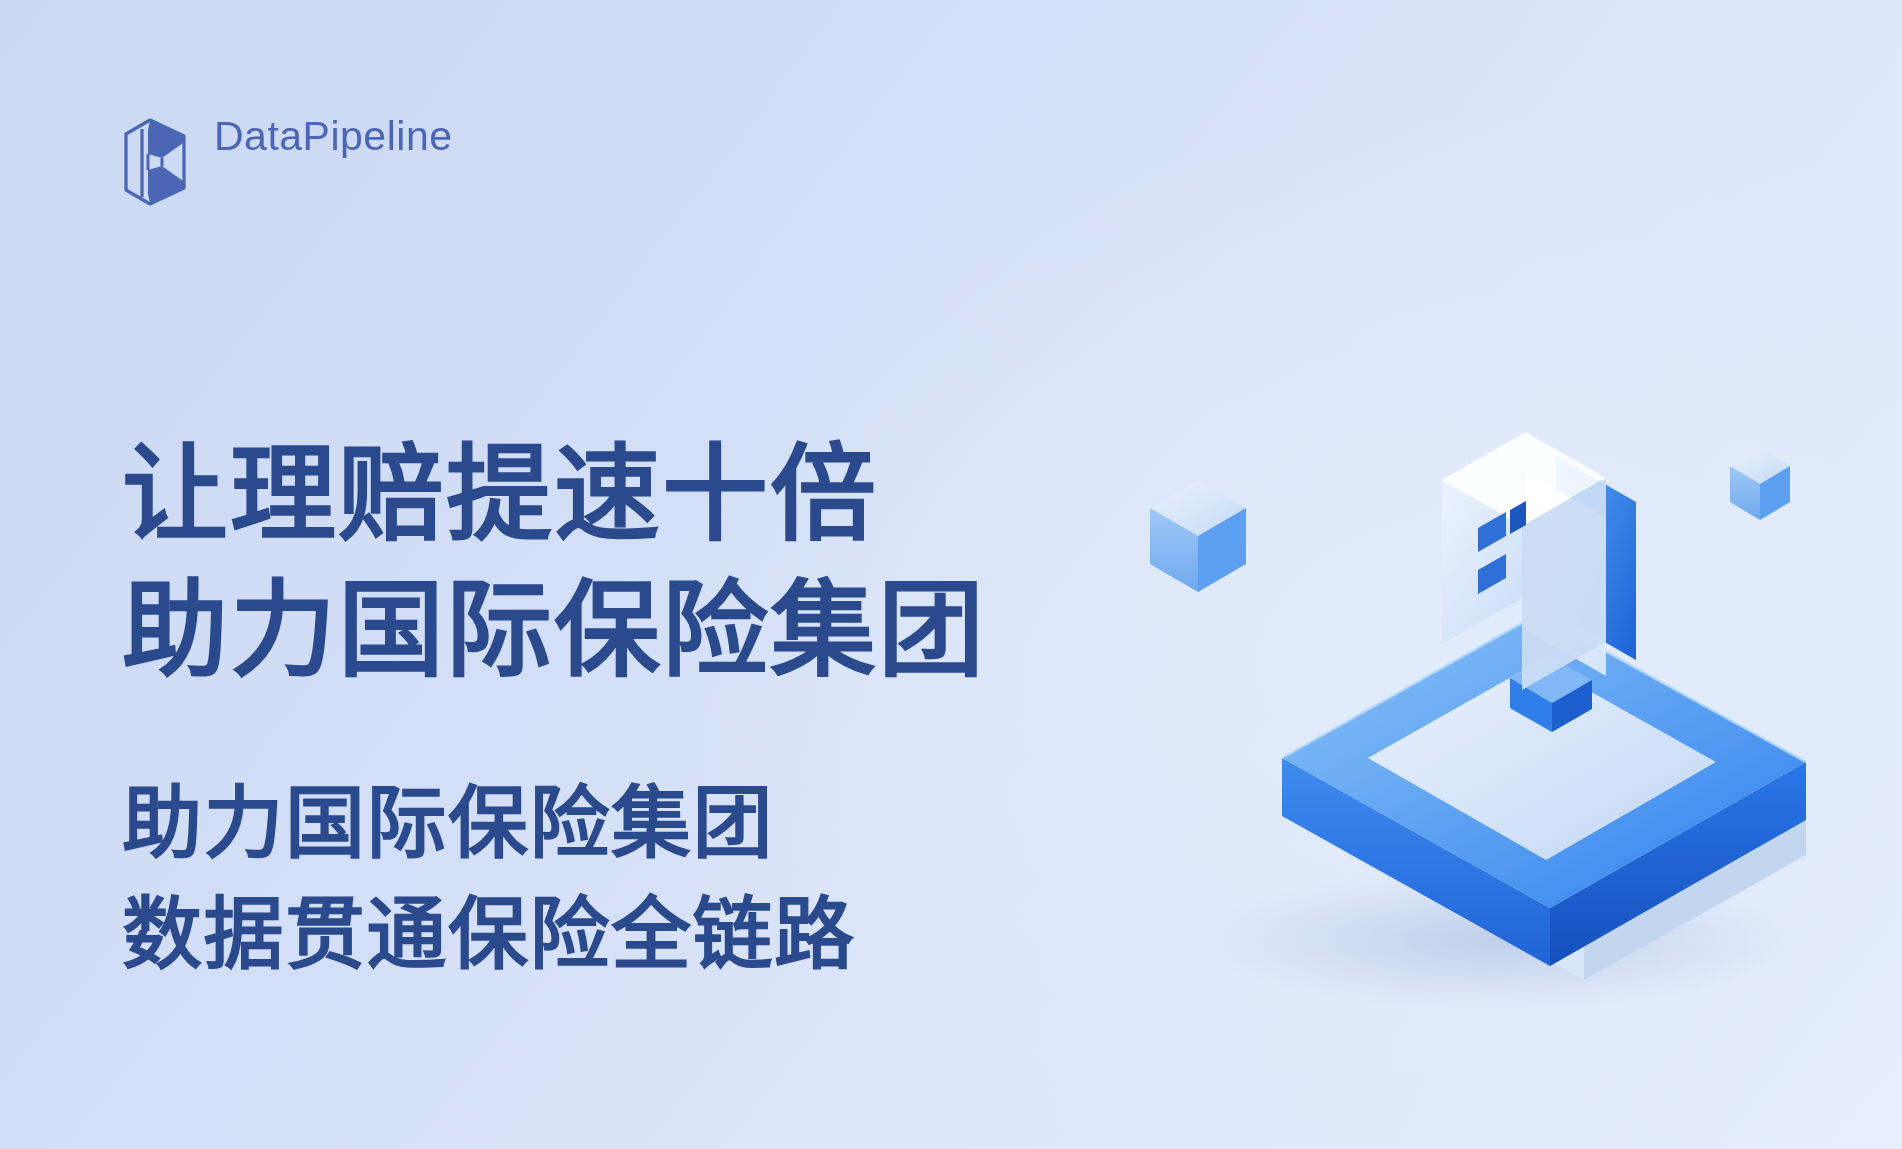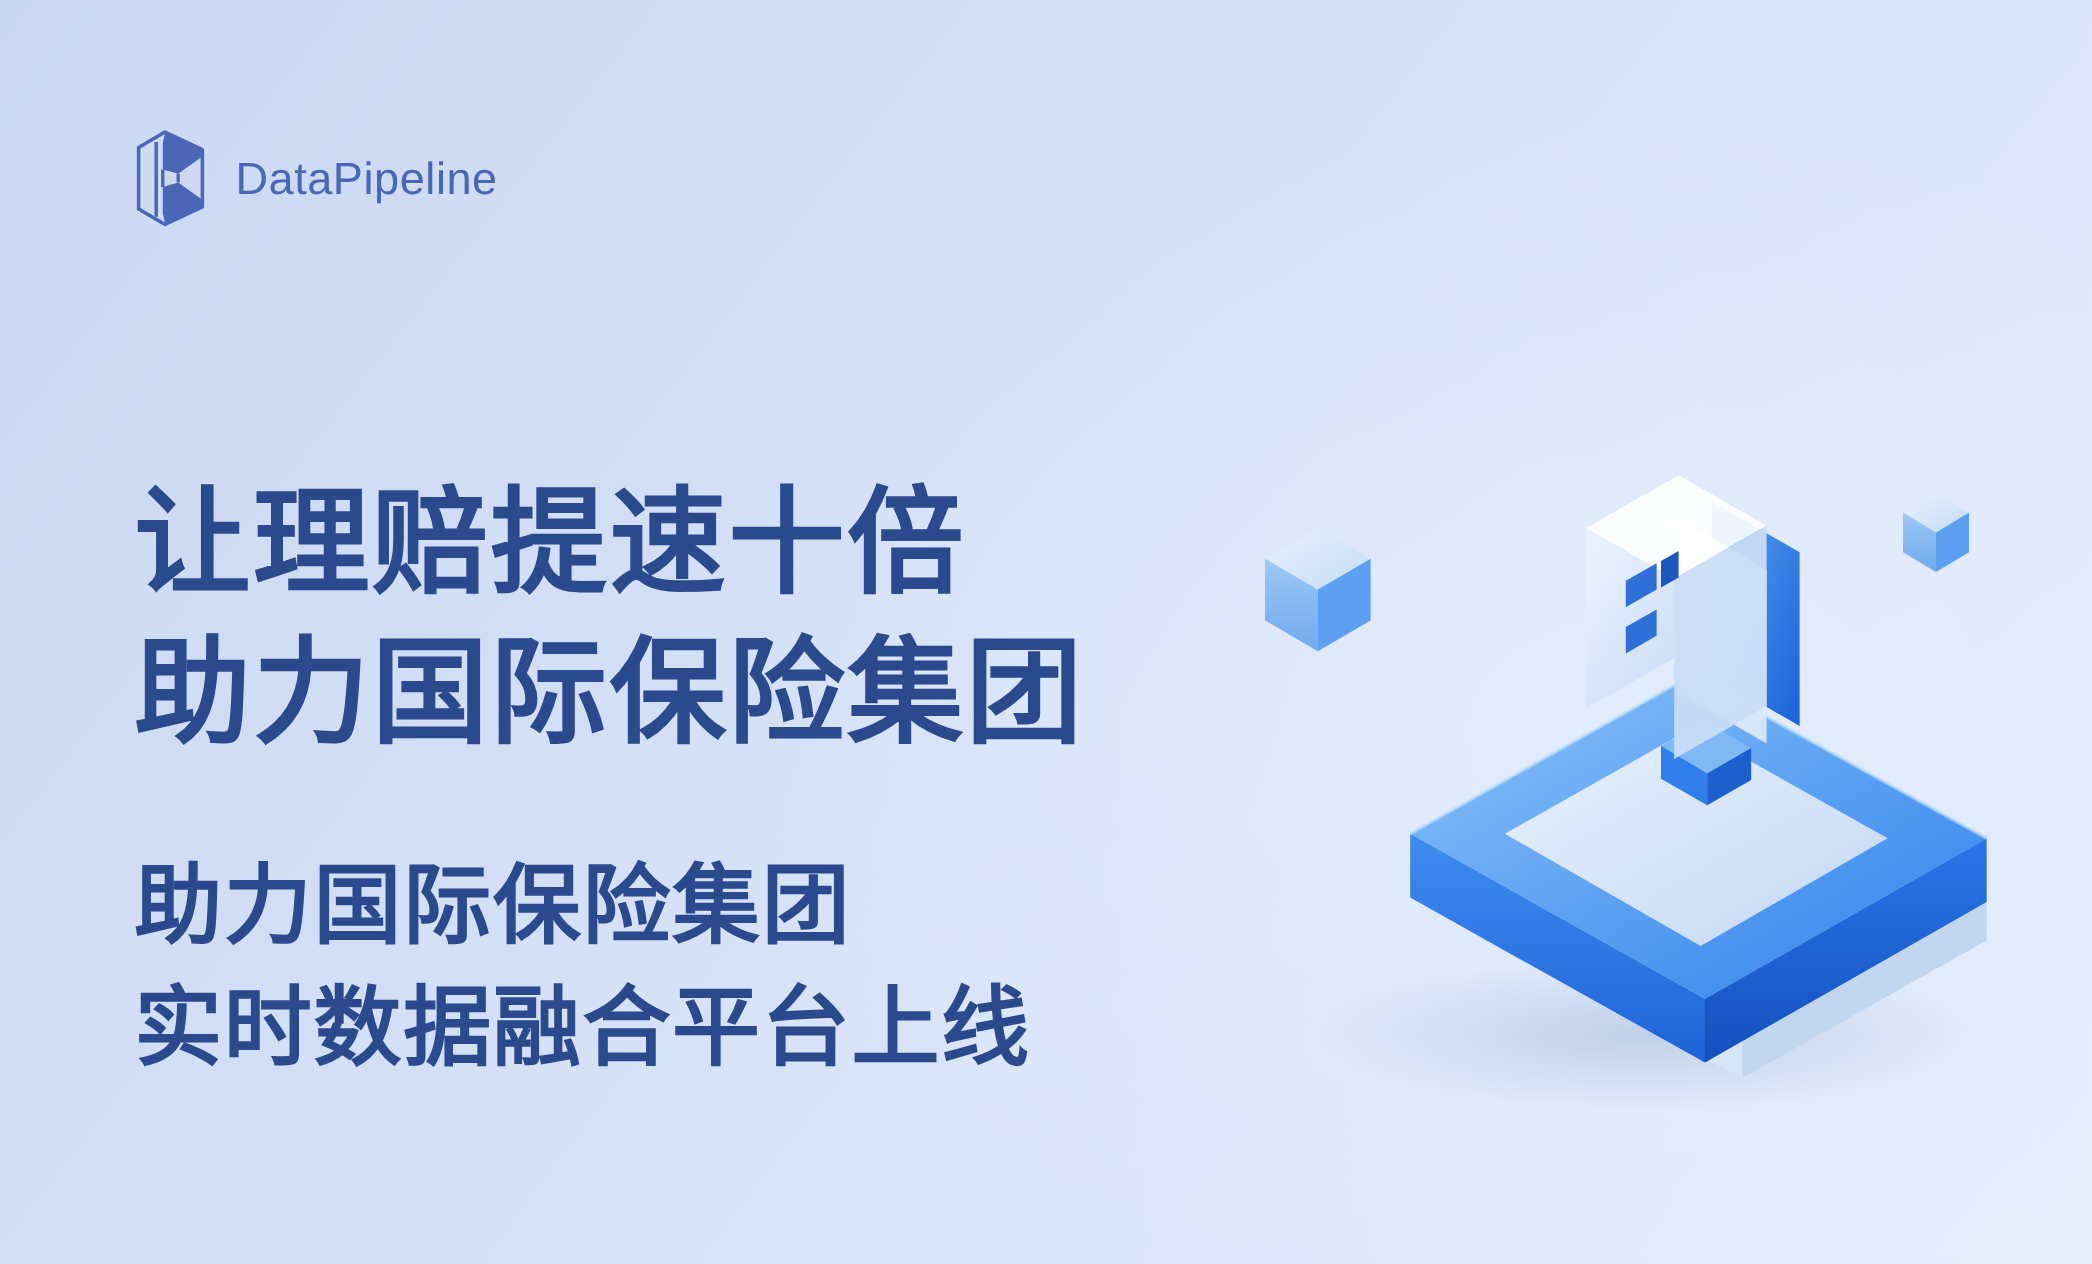--- a/index.html
+++ b/index.html
@@ -25,21 +25,21 @@
       linear-gradient(128deg, #cbd8f2 0%, #d3dff6 38%, #dde7fa 68%, #e6eefc 100%);
     overflow: hidden;
   }
 
   
   .logo-lockup {
     position: absolute;
     left: 122px;
     top: 116px;
     display: flex;
-    align-items: center;
+    align-items: flex-start;
     gap: 26px;
   }
   .logo-mark {
     width: 66px;
     height: 92px;
     display: block;
     flex: none;
   }
   .logo-word {
     font-size: 41px;
@@ -111,21 +111,21 @@
     <span class="logo-word">DataPipeline</span>
   </div>
 
   <div class="copy">
     <h1 class="headline">
       <span class="headline-line">让理赔提速十倍</span>
       <span class="headline-line">助力国际保险集团</span>
     </h1>
     <h2 class="subhead">
       <span class="subhead-line">助力国际保险集团</span>
-      <span class="subhead-line">实时数据融合平台上线</span>
+      <span class="subhead-line">数据贯通保险全链路</span>
     </h2>
   </div>
 
   <div class="illustration">
     <svg viewBox="0 0 760 700" xmlns="http://www.w3.org/2000/svg" aria-hidden="true">
       <defs>
         <linearGradient id="gTrayTop" x1="0" y1="0" x2="1" y2="1">
           <stop offset="0%" stop-color="#8cc4f7"></stop>
           <stop offset="100%" stop-color="#2f80ed"></stop>
         </linearGradient>

